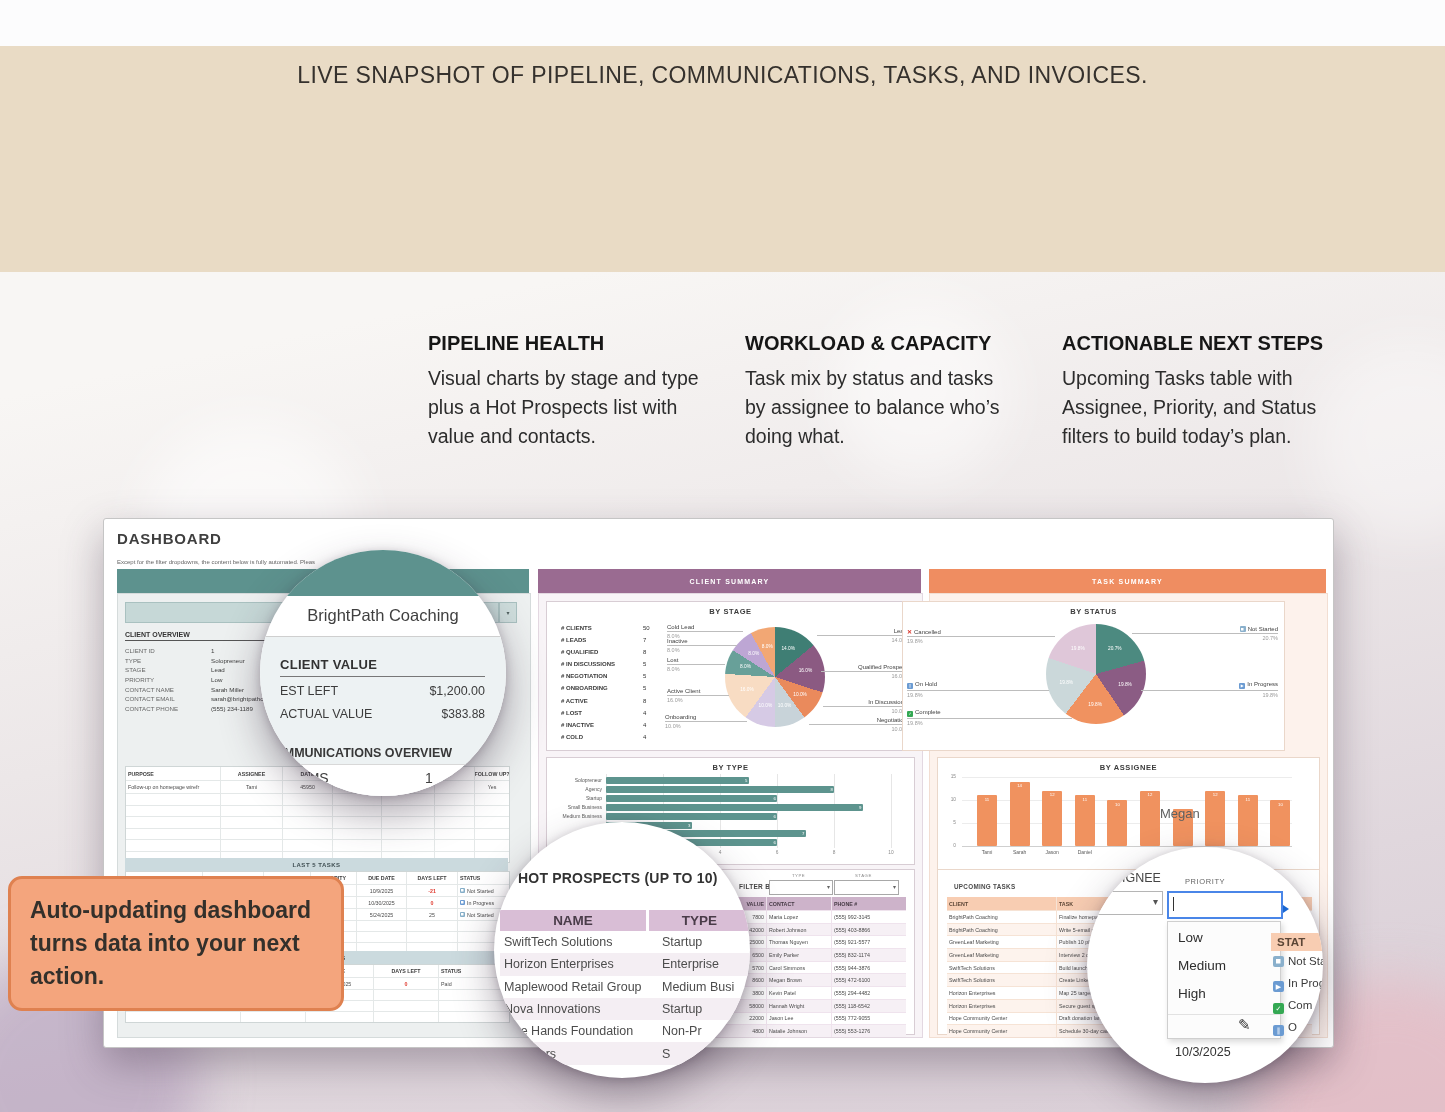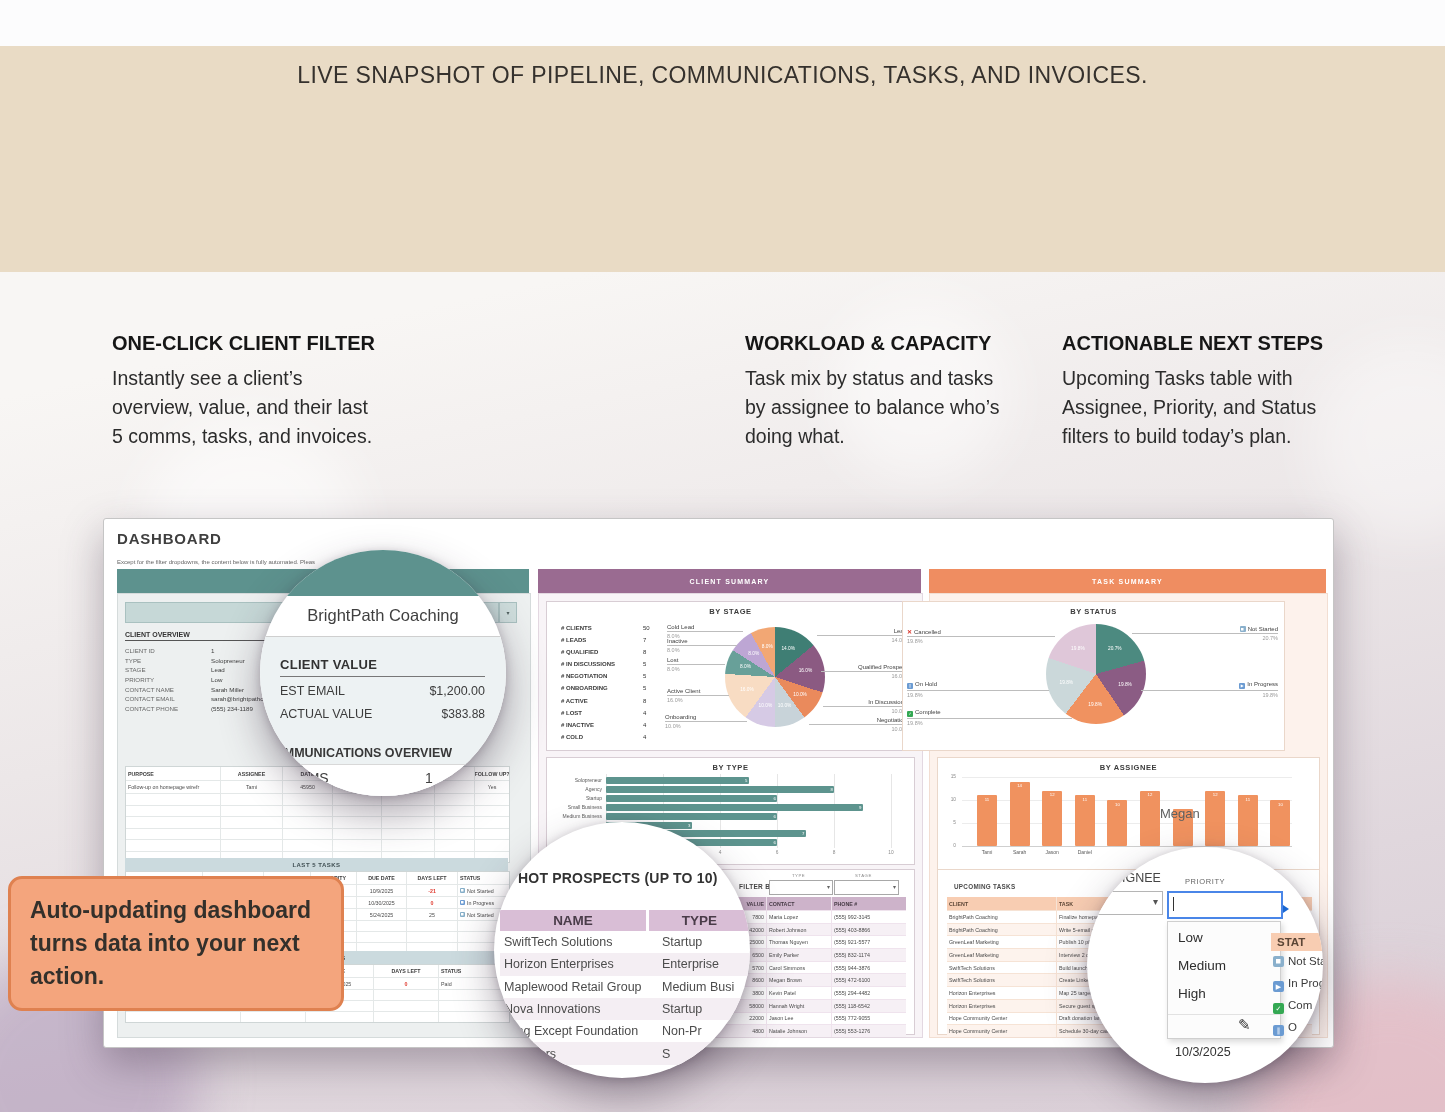--- a/index.html
+++ b/index.html
@@ -96,23 +96,23 @@
   <div class="blob" style="left:-60px;top:950px;width:260px;height:260px;background:rgba(150,120,165,.38)"></div>
   <div class="blob" style="left:1250px;top:980px;width:280px;height:280px;background:rgba(235,180,190,.55)"></div>
   <div class="blob" style="left:1310px;top:340px;width:200px;height:200px;background:rgba(255,255,255,.4)"></div>
 
   <div class="topstrip"></div>
 
   <div class="banner">
     <div class="sub">LIVE SNAPSHOT OF PIPELINE, COMMUNICATIONS, TASKS, AND INVOICES.</div>
   </div>
 
-  <div class="feature" style="left:112px;width:270px">
-    <div class="f-title">ONE-CLICK CLIENT FILTER</div>
-    <div class="f-body">Instantly see a client’s overview, value, and their last 5 comms, tasks, and invoices.</div>
+  <div class="feature" style="left:428px;width:285px">
+    <div class="f-title">PIPELINE HEALTH</div>
+    <div class="f-body">Visual charts by stage and type plus a Hot Prospects list with value and contacts.</div>
   </div>
   <div class="feature" style="left:745px;width:265px">
     <div class="f-title">WORKLOAD &amp; CAPACITY</div>
     <div class="f-body">Task mix by status and tasks by assignee to balance who’s doing what.</div>
   </div>
   <div class="feature" style="left:1062px;width:270px">
     <div class="f-title">ACTIONABLE NEXT STEPS</div>
     <div class="f-body">Upcoming Tasks table with Assignee, Priority, and Status filters to build today’s plan.</div>
   </div>
 
@@ -680,21 +680,21 @@
   </div>
 
   <div class="lens" style="left:260px;top:550px;width:246px;height:246px">
     <div class="a" style="left:-10px;top:0;width:266px;height:46px;background:#5d928e"></div>
     <div class="a" style="left:0;top:56px;width:246px;text-align:center;font-size:16.5px;color:#3f3f3f">BrightPath Coaching</div>
     <div class="a" style="left:0;top:86px;width:246px;height:1px;background:#cfcfcf"></div>
     <div class="a" style="left:0;top:87px;width:246px;height:159px;background:#edf2f3"></div>
     <div class="a" style="left:20px;top:107px;font-size:13px;font-weight:bold;color:#323232;letter-spacing:.3px">CLIENT VALUE</div>
     <div class="a" style="left:20px;top:126px;width:205px;height:1px;background:#777"></div>
     <div class="a" id="lens1-rows" style="left:0;top:0;width:246px;height:246px">
-        <div style="position: absolute; left: 20px; top: 134px; font-size: 12.5px; color: rgb(60, 60, 60);">EST EMAIL</div>
+        <div style="position: absolute; left: 20px; top: 134px; font-size: 12.5px; color: rgb(60, 60, 60);">EST LEFT</div>
         <div style="position: absolute; left: 120px; top: 134px; width: 105px; text-align: right; font-size: 12.5px; color: rgb(60, 60, 60);">$1,200.00</div>
         <div style="position: absolute; left: 20px; top: 157px; font-size: 12.5px; color: rgb(60, 60, 60);">ACTUAL VALUE</div>
         <div style="position: absolute; left: 120px; top: 157px; width: 105px; text-align: right; font-size: 12px; color: rgb(60, 60, 60);">$383.88</div>
       </div>
     <div class="a" style="left:14px;top:196px;font-size:12.5px;font-weight:bold;color:#383838">OMMUNICATIONS OVERVIEW</div>
     <div class="a" style="left:0;top:214px;width:246px;height:32px;background:#fff;border-top:1px solid #d8d8d8"></div>
     <div class="a" style="left:36px;top:220px;font-size:14px;color:#3f3f3f">MMS</div>
     <div class="a" style="left:165px;top:220px;font-size:14px;color:#3f3f3f">1</div>
   </div>
 
@@ -713,21 +713,21 @@
         </div>
         <div class="lensrow">
           <span style="width: 150px; padding-left: 4px; overflow: hidden; white-space: nowrap;">Maplewood Retail Group</span>
           <span style="padding-left: 8px; overflow: hidden; white-space: nowrap;">Medium Busi</span>
         </div>
         <div class="lensrow alt">
           <span style="width: 150px; padding-left: 4px; overflow: hidden; white-space: nowrap;">Nova Innovations</span>
           <span style="padding-left: 8px; overflow: hidden; white-space: nowrap;">Startup</span>
         </div>
         <div class="lensrow">
-          <span style="width: 150px; padding-left: 4px; overflow: hidden; white-space: nowrap;">lping Except Foundation</span>
+          <span style="width: 150px; padding-left: 4px; overflow: hidden; white-space: nowrap;">type Hands Foundation</span>
           <span style="padding-left: 8px; overflow: hidden; white-space: nowrap;">Non-Pr</span>
         </div>
         <div class="lensrow alt">
           <span style="width: 150px; padding-left: 4px; overflow: hidden; white-space: nowrap;">t Interiors</span>
           <span style="padding-left: 8px; overflow: hidden; white-space: nowrap;">S</span>
         </div>
       </div>
   </div>
 
   <div class="lens" style="left:1087px;top:847px;width:236px;height:236px">

